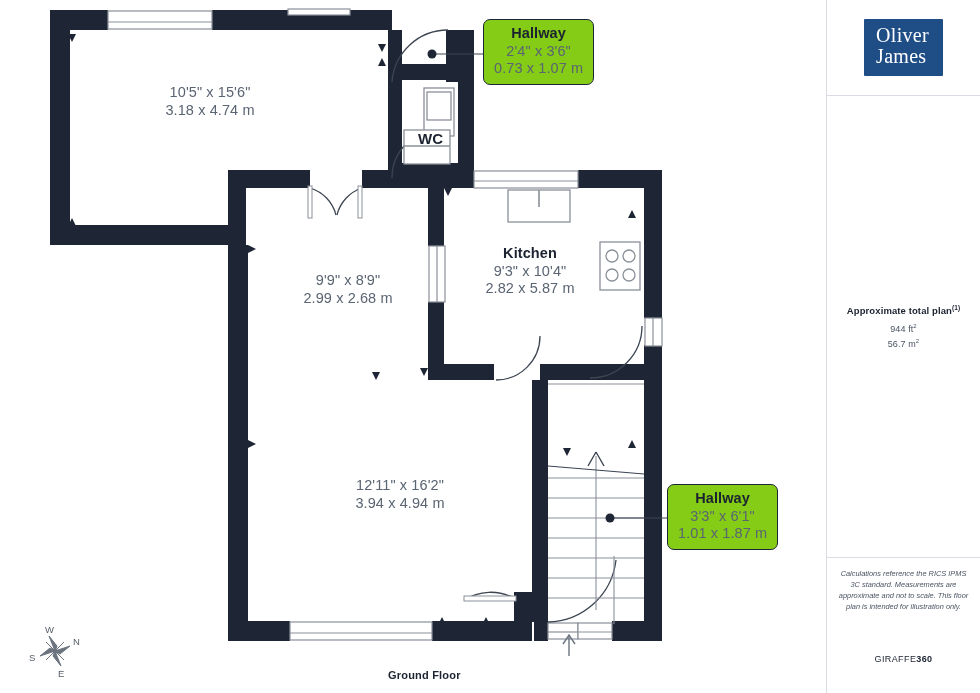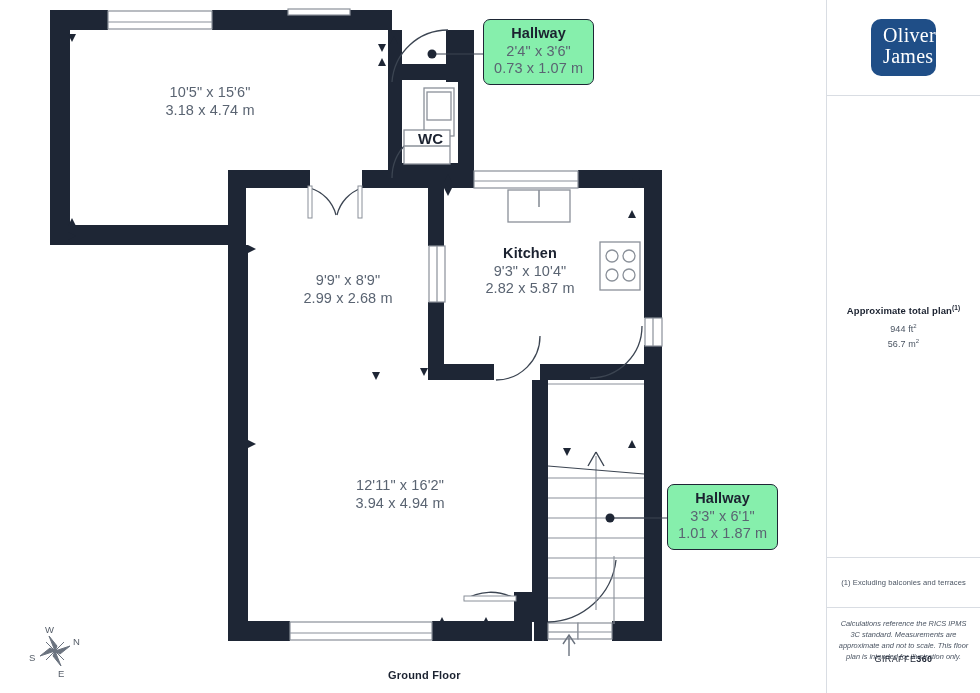--- a/index.html
+++ b/index.html
@@ -46,21 +46,21 @@
     letter-spacing: .1px;
   }
   .room-dim-imp, .room-dim-met {
     font-size: 14.5px;
     color: #5a6472;
     letter-spacing: .1px;
   }
   .room-label.boxed {
     border: 1.3px solid #1e2635;
     border-radius: 7px;
-    background: #86efac;
+    background: #84cc16;
     padding: 5px 10px 6px 10px;
   }
   .wc-label {
     position: absolute;
     font-size: 15px;
     font-weight: bold;
     color: #1b2230;
     padding-left: 16px;
   }
   .floor-caption {
@@ -96,22 +96,22 @@
     width: 100%;
     border-bottom: 1px solid #d9dde3;
     display: flex;
     align-items: center;
     justify-content: center;
     flex-direction: column;
   }
   #logo-cell { height: 96px; }
   #logo-box {
     background: #1f4e87;
-    padding: 6px 0 9px 12px;
-    border-radius: 10px;
+    padding: 6px 14px 9px 12px;
+    border-radius: 1px;
   }
   .logo-line {
     font-family: "Liberation Serif", serif;
     color: #ffffff;
     font-size: 20px;
     line-height: 1.04;
     letter-spacing: .3px;
     text-align: left;
   }
   #area-cell {
@@ -416,23 +416,20 @@
         <span>Approximate total plan</span><sup>(1)</sup>
       </div>
       <div class="area-val">
         <span>944 ft</span><sup>2</sup>
       </div>
       <div class="area-val" style="margin-top:4px;">
         <span>56.7 m</span><sup>2</sup>
       </div>
     </div>
 
-    <div class="side-cell" id="note-cell">
-      <div class="note-text">(1) Excluding balconies and terraces</div>
-    </div>
 
     <div class="side-cell" id="disclaimer-cell">
       <div class="disclaimer-text">Calculations reference the RICS IPMS 3C standard. Measurements are approximate and not to scale. This floor plan is intended for illustration only.</div>
     </div>
 
     <div id="brand-cell">
       <span class="brand">GIRAFFE</span><span class="brand"><b>360</b></span>
     </div>
 
   </div>

